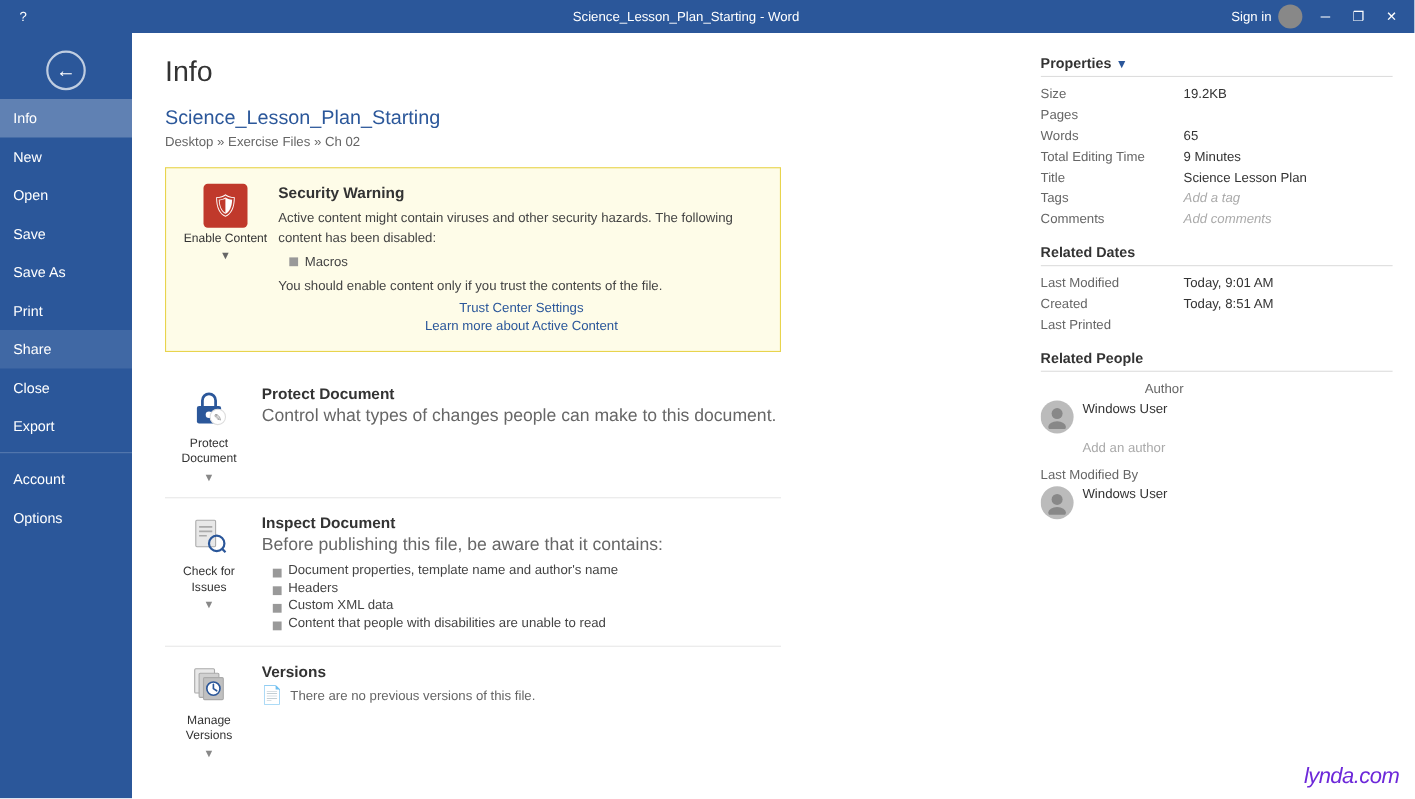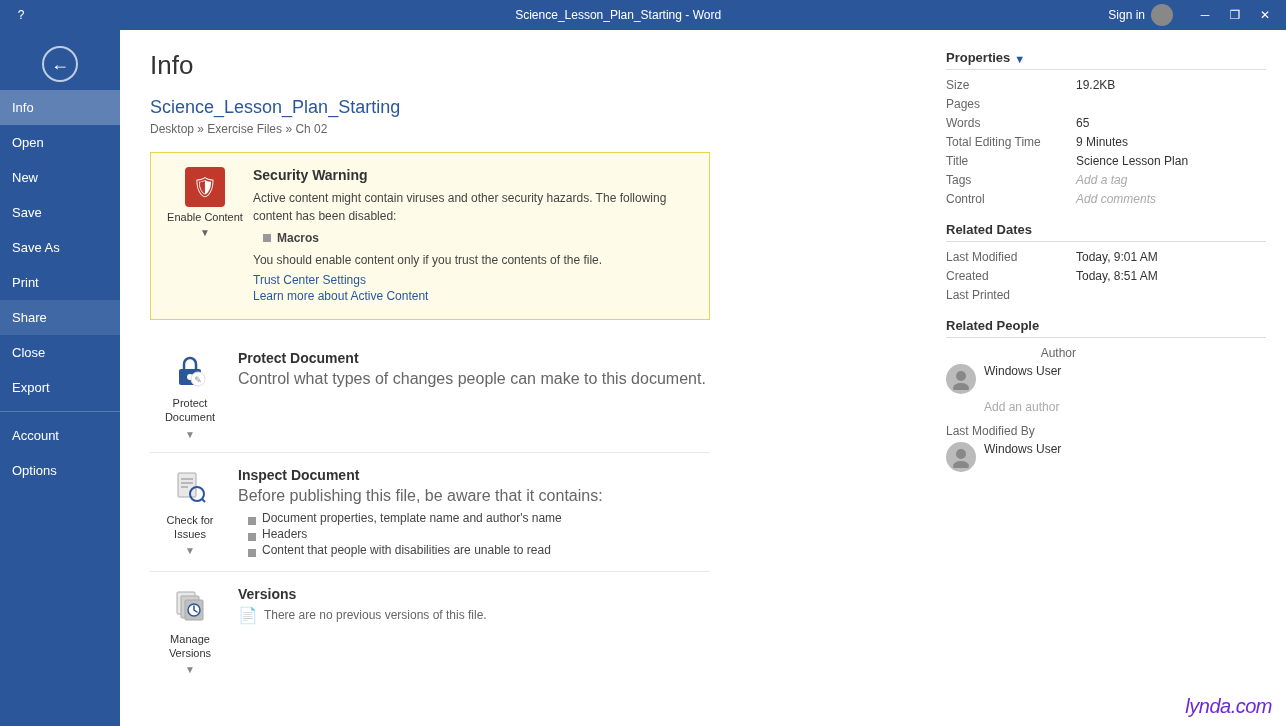--- a/index.html
+++ b/index.html
@@ -102,25 +102,25 @@
       align-items: center;
       justify-content: center;
       color: white;
       font-size: 20px;
     }
     .warning-label { font-size: 11px; color: #333; text-align: center; }
     .warning-dropdown { font-size: 10px; color: #666; }
     .warning-content { flex: 1; padding-left: 8px; }
     .warning-title { font-size: 14px; font-weight: 600; color: #333; margin-bottom: 6px; }
     .warning-text { font-size: 12px; color: #444; line-height: 1.5; margin-bottom: 6px; }
-    .warning-list { list-style: none; padding-left: 10px; margin-bottom: 8px; font-weight: bold; }
+    .warning-list { list-style: none; padding-left: 10px; margin-bottom: 8px; }
     .warning-list li { font-size: 12px; color: #444; display: flex; align-items: center; gap: 6px; margin-bottom: 2px; }
     .bullet-sq { width: 8px; height: 8px; background: #999; flex-shrink: 0; }
     .warning-note { font-size: 12px; color: #444; margin-bottom: 6px; }
-    .warning-link { color: #2b579a; text-decoration: none; font-size: 12px; display: block; margin-bottom: 2px; }
+    .warning-link { color: #2b579a; text-decoration: none; font-size: 12px; display: block; margin-bottom: 2px; text-align: center; }
 
     
     .info-section {
       display: flex;
       align-items: flex-start;
       padding: 12px 0;
       border-bottom: 1px solid #e8e8e8;
       max-width: 560px;
     }
     .info-icon-area {
@@ -177,21 +177,21 @@
     }
   </style>
 </head>
 <body>
 
 <div class="titlebar">
   <div style="width:120px; display:flex; align-items:center; gap:4px;">
     <button class="titlebar-btn titlebar-help">?</button>
   </div>
   <div class="titlebar-title">Science_Lesson_Plan_Starting - Word</div>
-  <div style="display:flex; align-items:center; gap:19px;">
+  <div style="display:flex; align-items:center; gap:8px;">
     <div class="signin-area">
       <span style="cursor:pointer;">Sign in</span>
       <div class="signin-avatar"></div>
     </div>
     <div class="titlebar-controls">
       <button class="titlebar-btn">─</button>
       <button class="titlebar-btn">❐</button>
       <button class="titlebar-btn titlebar-close">✕</button>
     </div>
   </div>
@@ -203,24 +203,24 @@
     <div class="sidebar-back">
       <div class="back-circle">
         <span>←</span>
       </div>
     </div>
 
     <div class="sidebar-item active">
       <span>Info</span>
     </div>
     <div class="sidebar-item">
+      <span>New</span>
+    </div>
+    <div class="sidebar-item">
       <span>Open</span>
-    </div>
-    <div class="sidebar-item">
-      <span>New</span>
     </div>
     <div class="sidebar-item">
       <span>Save</span>
     </div>
     <div class="sidebar-item">
       <span>Save As</span>
     </div>
     <div class="sidebar-item">
       <span>Print</span>
     </div>
@@ -314,20 +314,24 @@
           <li>
             <div class="bullet-sq"></div>
             <span>Document properties, template name and author's name</span>
           </li>
           <li>
             <div class="bullet-sq"></div>
             <span>Headers</span>
           </li>
           <li>
             <div class="bullet-sq"></div>
+            <span>Custom XML data</span>
+          </li>
+          <li>
+            <div class="bullet-sq"></div>
             <span>Content that people with disabilities are unable to read</span>
           </li>
         </ul>
       </div>
     </div>
 
     <div class="info-section" style="border-bottom:none;">
       <div class="info-icon-area">
         <div class="info-icon-box">
           <svg width="36" height="36" viewBox="0 0 36 36" fill="none">
@@ -377,21 +381,21 @@
       </div>
       <div class="prop-row">
         <span class="prop-key">Title</span>
         <span class="prop-val">Science Lesson Plan</span>
       </div>
       <div class="prop-row">
         <span class="prop-key">Tags</span>
         <span class="prop-val prop-muted" style="cursor:pointer;">Add a tag</span>
       </div>
       <div class="prop-row">
-        <span class="prop-key">Control</span>
+        <span class="prop-key">Comments</span>
         <span class="prop-val prop-muted" style="cursor:pointer;">Add comments</span>
       </div>
     </div>
 
     <div class="prop-section">
       <div class="prop-title">Related Dates</div>
       <div class="prop-row">
         <span class="prop-key">Last Modified</span>
         <span class="prop-val">Today, 9:01 AM</span>
       </div>

